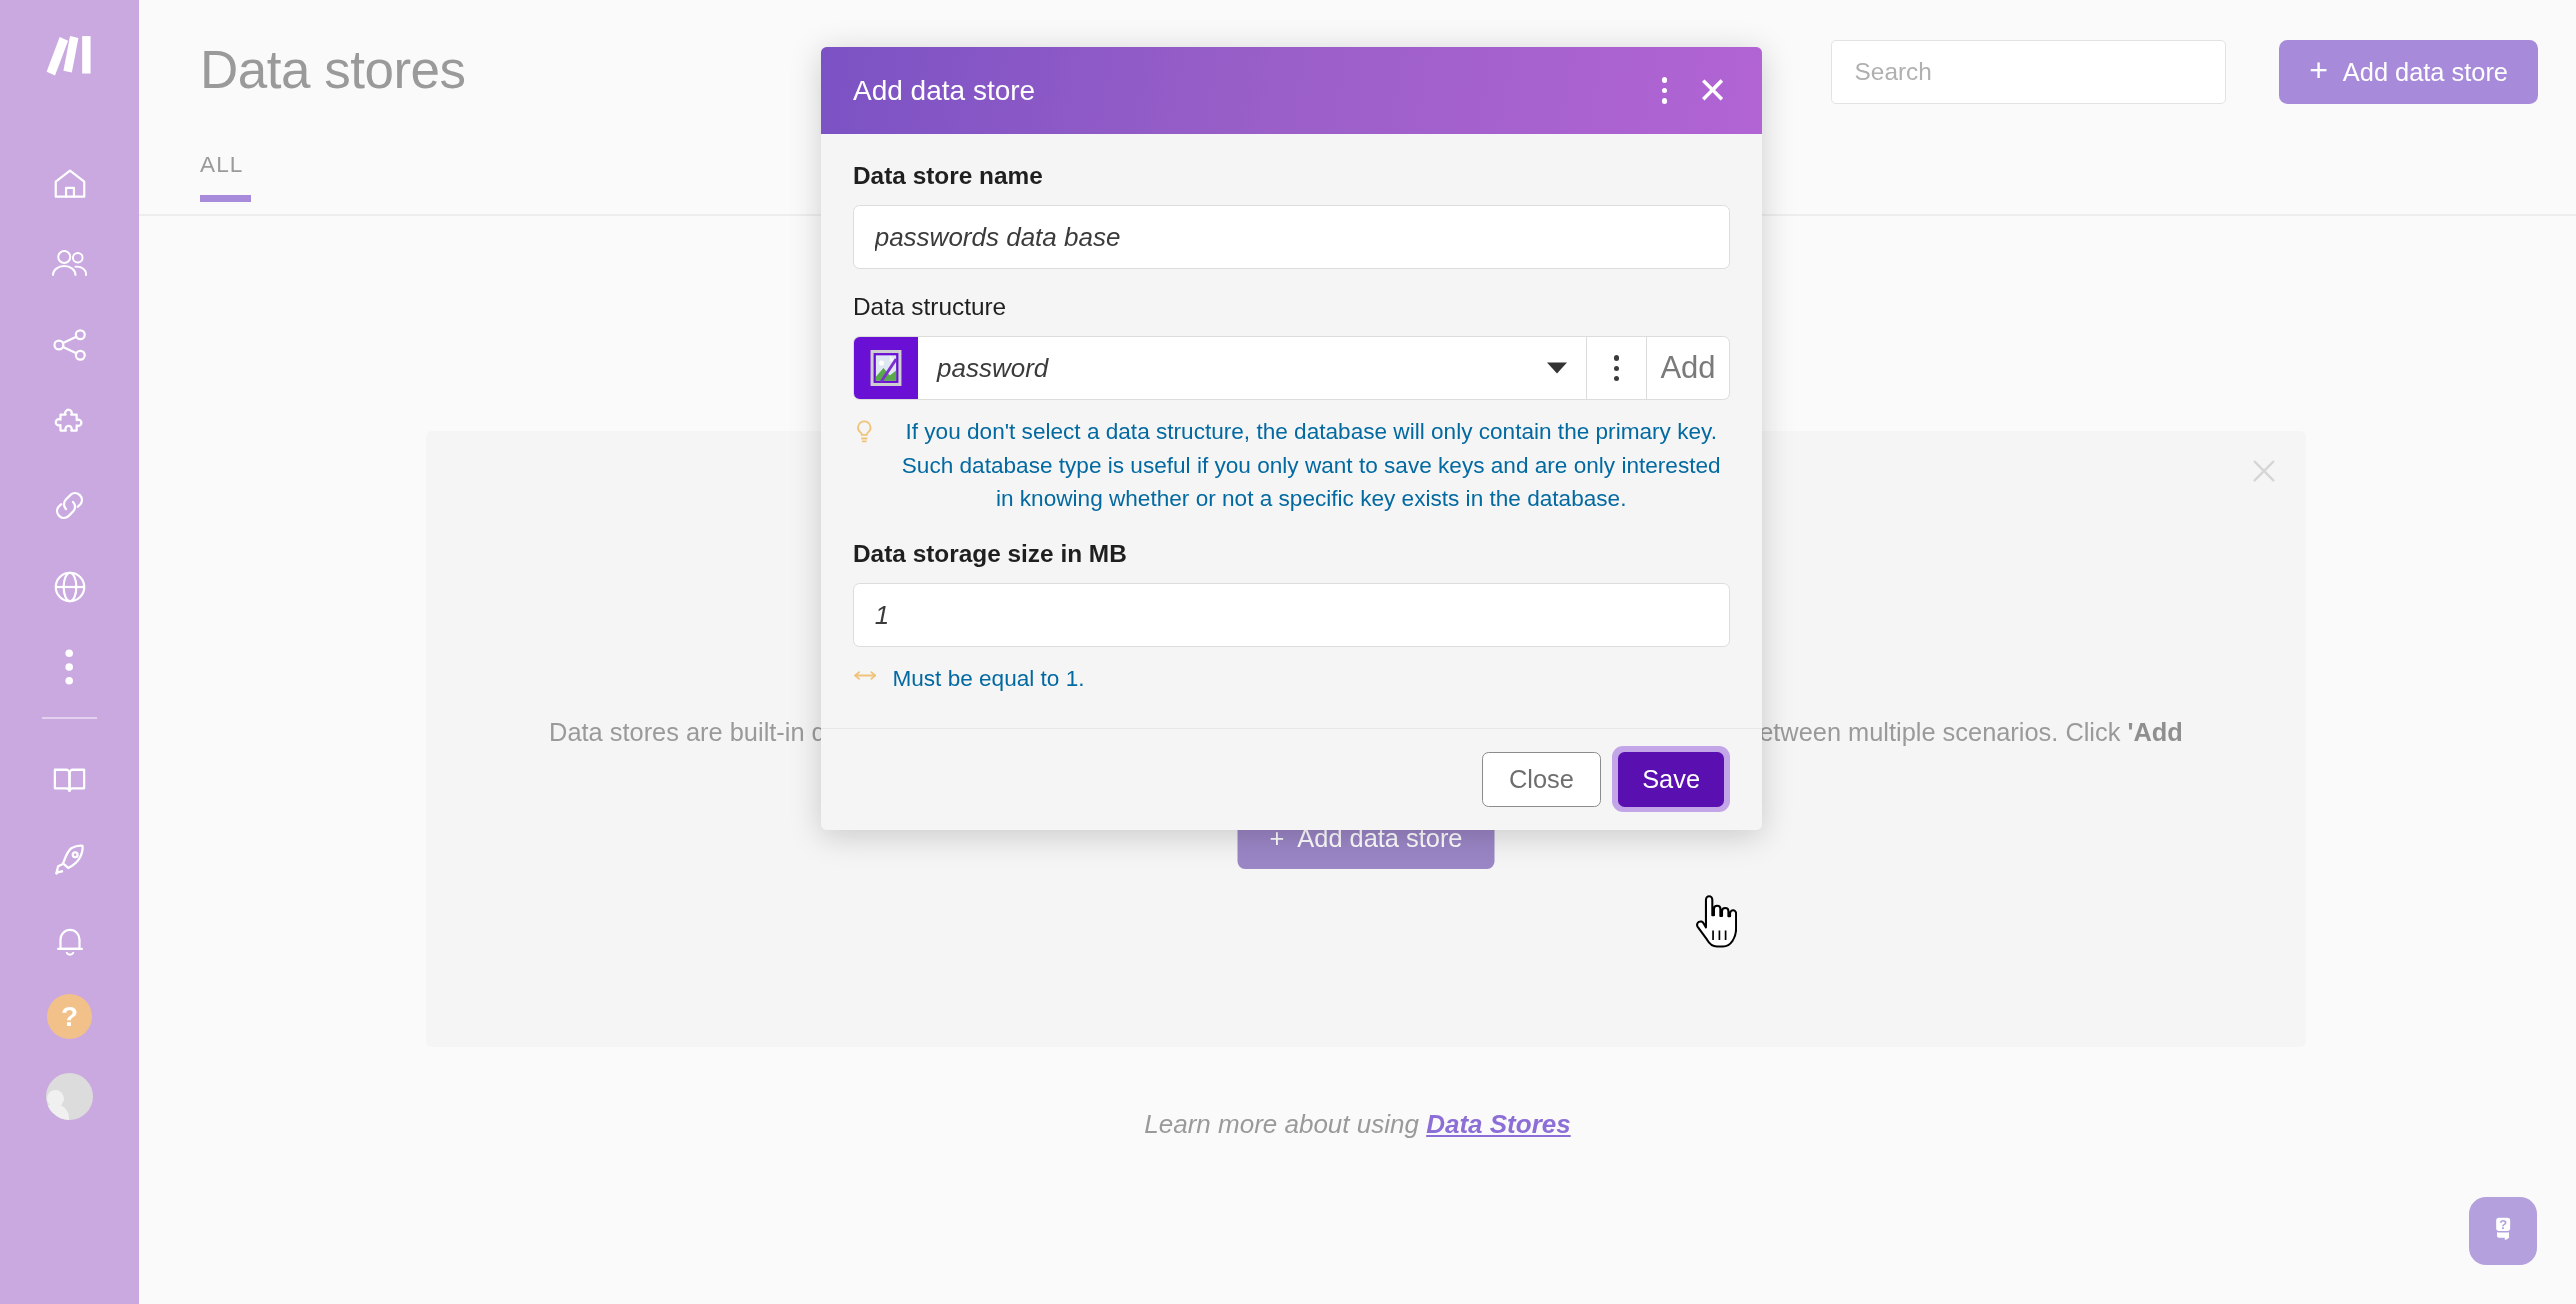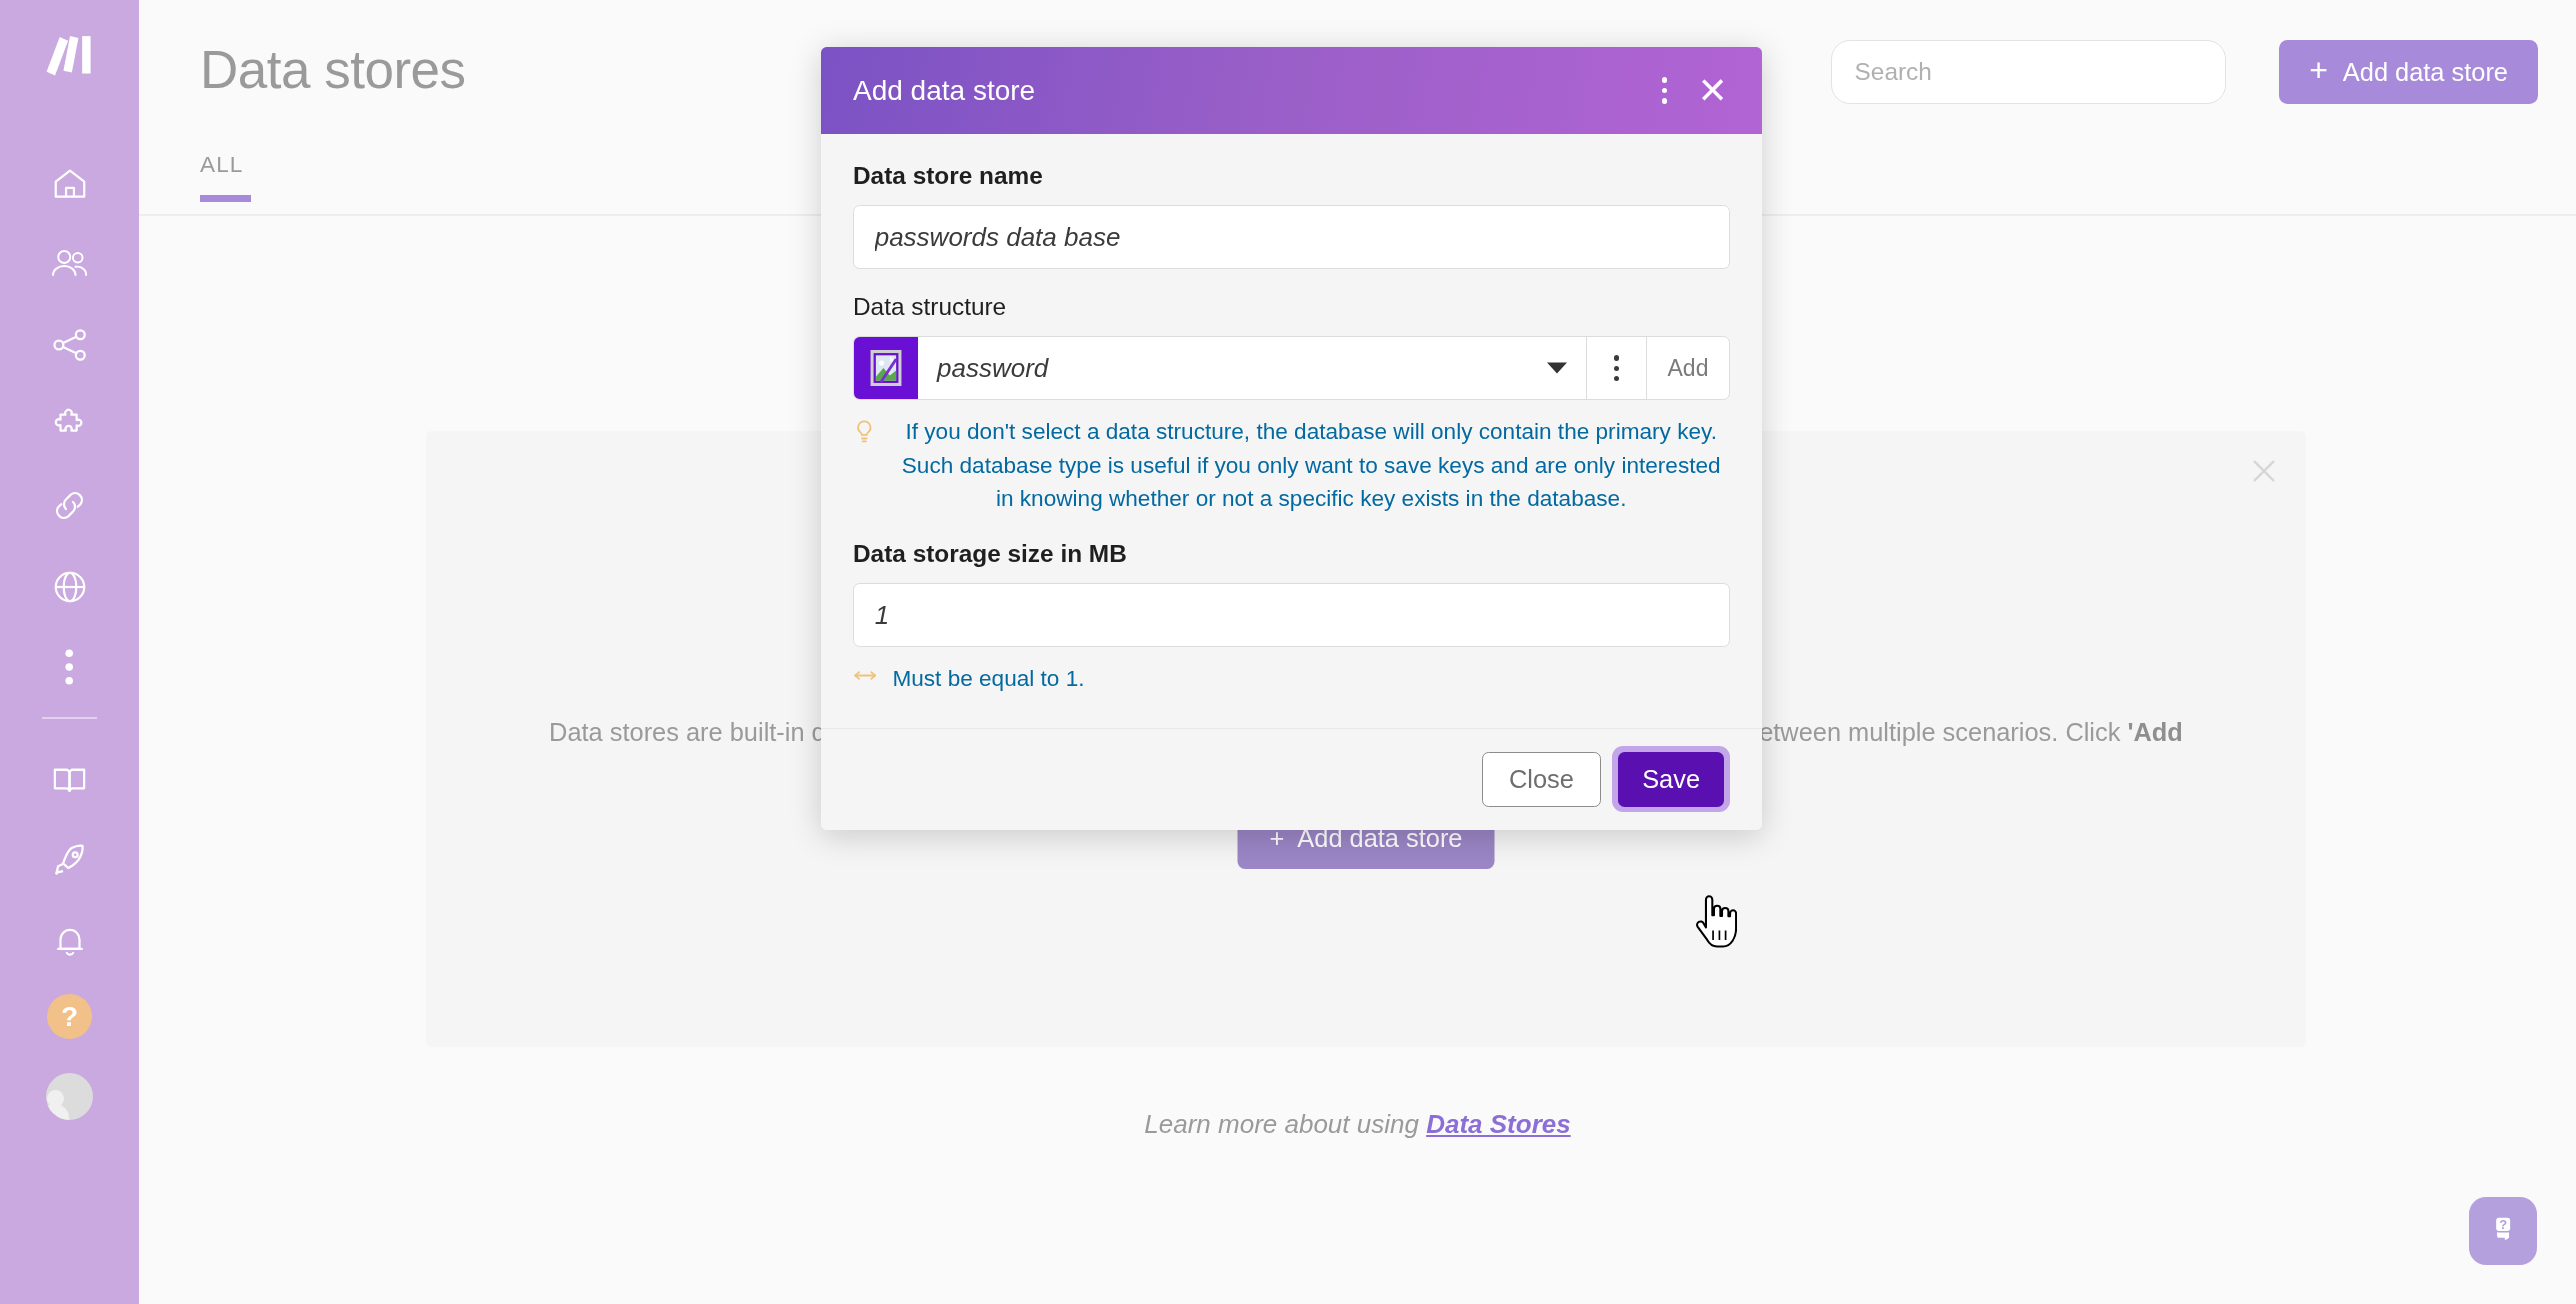--- a/index.html
+++ b/index.html
@@ -64,21 +64,21 @@
     padding-bottom: 17px; cursor: pointer; display:inline-block;
   }
   #tab-underline { width: 51px; height: 6.6px; background: #a78bda; }
   #tabs-rule {
     position: absolute; left: 0; top: 214px; right: 0; height: 1.9px; background: #ededed;
   }
 
   #search-box {
     position: absolute; right: 350px; top: 40px;
     width: 395px; height: 64px;
-    border: 1.9px solid #e3e3e3; border-radius: 19px;
+    border: 1.9px solid #e3e3e3; border-radius: 5px;
     background: #fff; padding: 0 22.6px;
     font-size: 24.4px; color: #3b3b3b;
     font-family: "Liberation Sans", sans-serif;
     outline: none;
   }
   #search-box::placeholder { color: #b0b0b0; }
 
   #add-store-btn {
     position: absolute; right: 38px; top: 40px;
     height: 64px; padding: 0 30px;
@@ -204,21 +204,21 @@
     width: 60px; flex: 0 0 60px;
     border-left: 1.9px solid #dcdcdc;
     display: flex; flex-direction: column; align-items: center; justify-content: center;
     gap: 4.7px; cursor: pointer;
   }
   #ds-kebab i { width: 5.6px; height: 5.6px; background: #3b3b3b; border-radius: 50%; display:block; }
   #ds-add {
     width: 83px; flex: 0 0 83px;
     border-left: 1.9px solid #dcdcdc;
     display: flex; align-items: center; justify-content: center;
-    font-size: 23px; color: #7a7a7a; cursor: pointer;
+    font-size: 31px; color: #7a7a7a; cursor: pointer;
   }
 
   .hint-row { display: flex; gap: 15px; margin-top: 15px; }
   .hint-icon { flex: 0 0 24.4px; padding-top: 3.8px; }
   .hint-text { font-size: 22.6px; color: #0369a1; line-height: 1.48; text-align: center; }
 
   #modal-footer {
     border-top: 1.9px solid #e8e8e8;
     margin-top: 32px;
     height: 102px;

